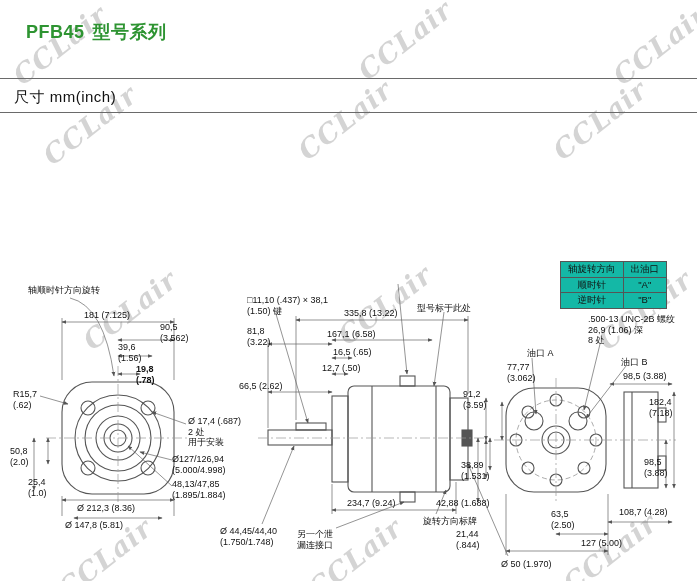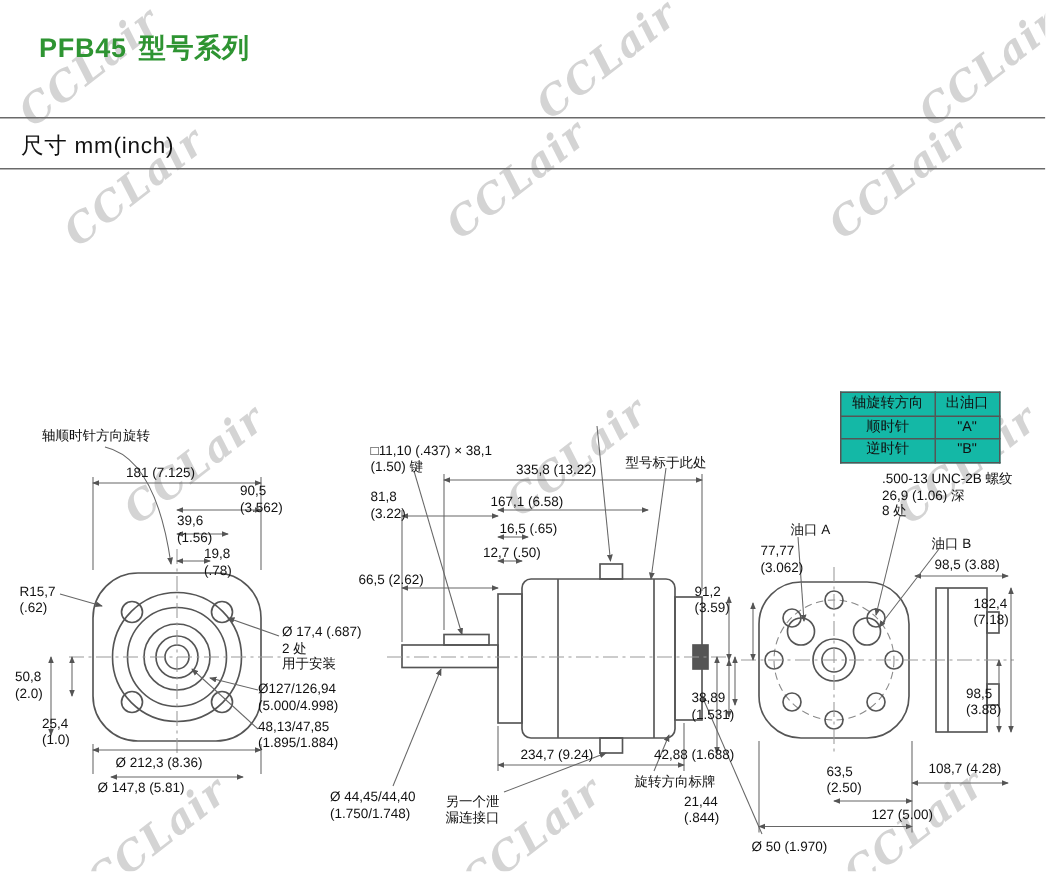--- a/index.html
+++ b/index.html
@@ -205,21 +205,21 @@
     </tbody>
   </table>
 
   <div id="labels">
       <span class="lbl" style="left: 28px; top: 285px;">轴顺时针方向旋转</span>
       <span class="lbl" style="left: 84px; top: 310px;">181 (7.125)</span>
       <span class="lbl" style="left: 160px; top: 322px;">90,5
 (3.562)</span>
       <span class="lbl" style="left: 118px; top: 342px;">39,6
 (1.56)</span>
-      <span class="lbl" style="left: 136px; top: 364px;">19,8
+      <span class="lbl" style="left: 136px; top: 364px; font-weight: bold;">19,8
 (.78)</span>
       <span class="lbl" style="left: 13px; top: 389px;">R15,7
 (.62)</span>
       <span class="lbl" style="left: 188px; top: 416px;">Ø 17,4 (.687)
 2 处
 用于安装</span>
       <span class="lbl" style="left: 10px; top: 446px;">50,8
 (2.0)</span>
       <span class="lbl" style="left: 28px; top: 477px;">25,4
 (1.0)</span>

